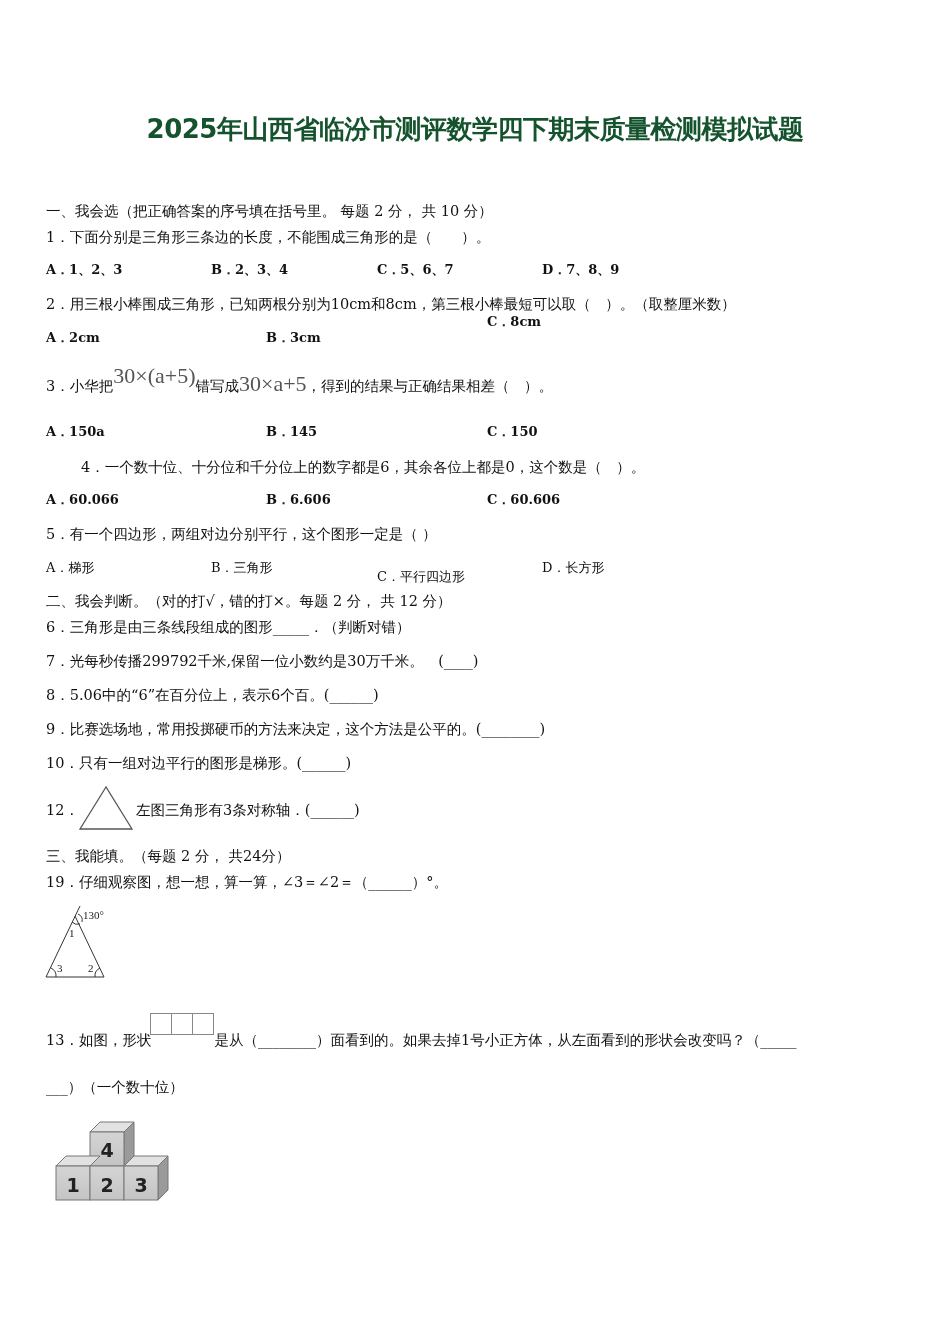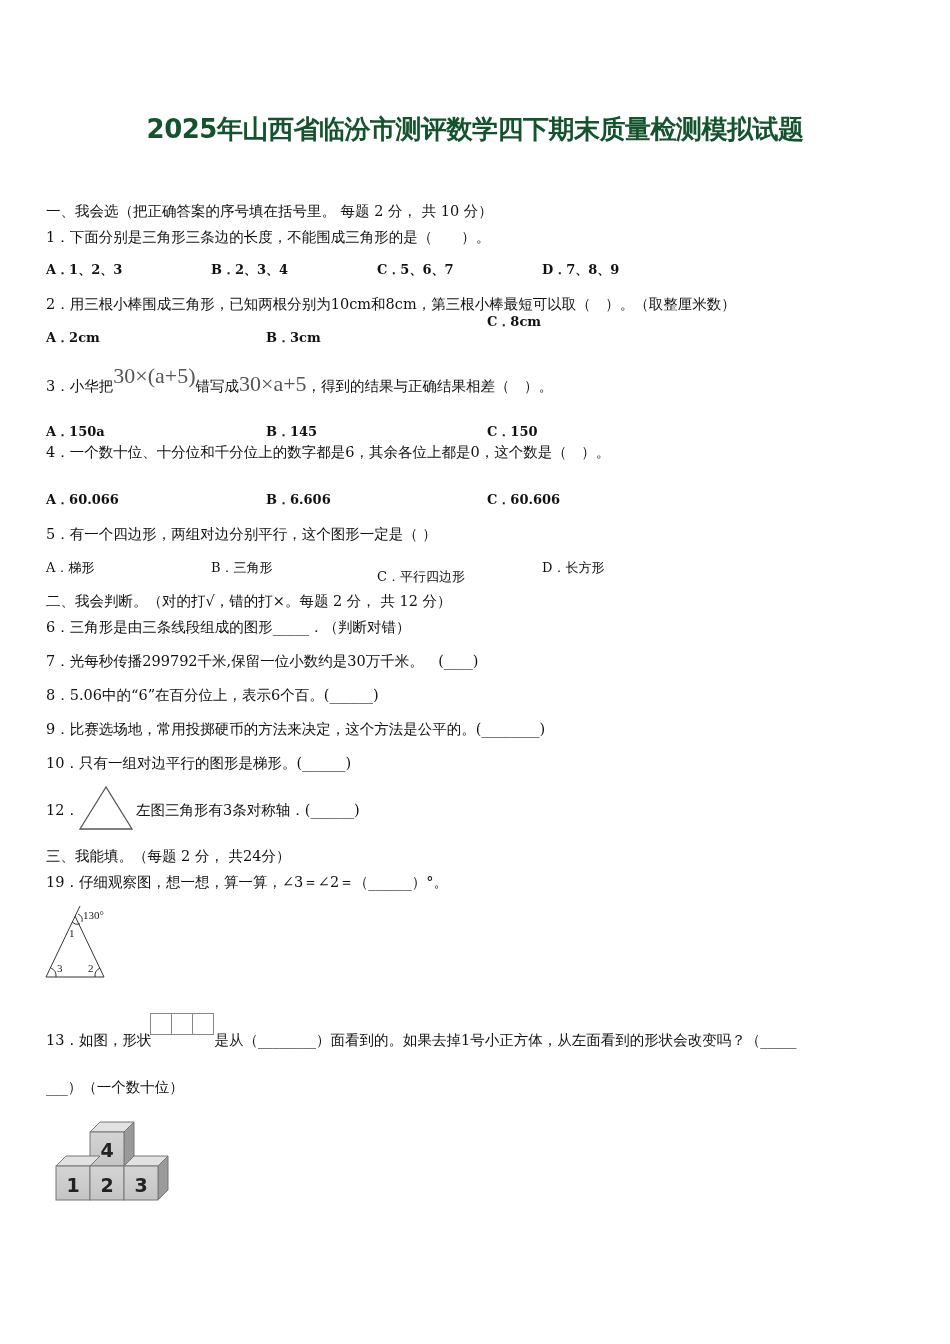--- a/index.html
+++ b/index.html
@@ -33,21 +33,21 @@
 <div class="opt" style="top:328px;left:266px;">B．3cm</div>
 <div class="opt" style="top:312px;left:487px;">C．8cm</div>
 
 <div class="line" style="top:374px;">
   <span>3．小华把</span><span class="math" style="position:relative;top:-8px;">30×(a+5)</span><span>错写成</span><span class="math">30×a+5</span><span>，得到的结果与正确结果相差（　）。</span>
 </div>
 <div class="opt" style="top:422px;left:46px;">A．150a</div>
 <div class="opt" style="top:422px;left:266px;">B．145</div>
 <div class="opt" style="top:422px;left:487px;">C．150</div>
 
-<div class="line" style="top:442px;">4．一个数十位、十分位和千分位上的数字都是6，其余各位上都是0，这个数是（　）。</div>
+<div class="line" style="top:457px;margin-left:35px;">4．一个数十位、十分位和千分位上的数字都是6，其余各位上都是0，这个数是（　）。</div>
 <div class="opt" style="top:490px;left:46px;">A．60.066</div>
 <div class="opt" style="top:490px;left:266px;">B．6.606</div>
 <div class="opt" style="top:490px;left:487px;">C．60.606</div>
 
 <div class="line" style="top:524px;">5．有一个四边形，两组对边分别平行，这个图形一定是（ ）</div>
 <div class="opt" style="top:558px;left:46px;font-weight:normal;">A．梯形</div>
 <div class="opt" style="top:558px;left:211px;font-weight:normal;">B．三角形</div>
 <div class="opt" style="top:530px;left:377px;font-weight:normal;margin-top:37px;">C．平行四边形</div>
 <div class="opt" style="top:558px;left:542px;font-weight:normal;">D．长方形</div>
 

